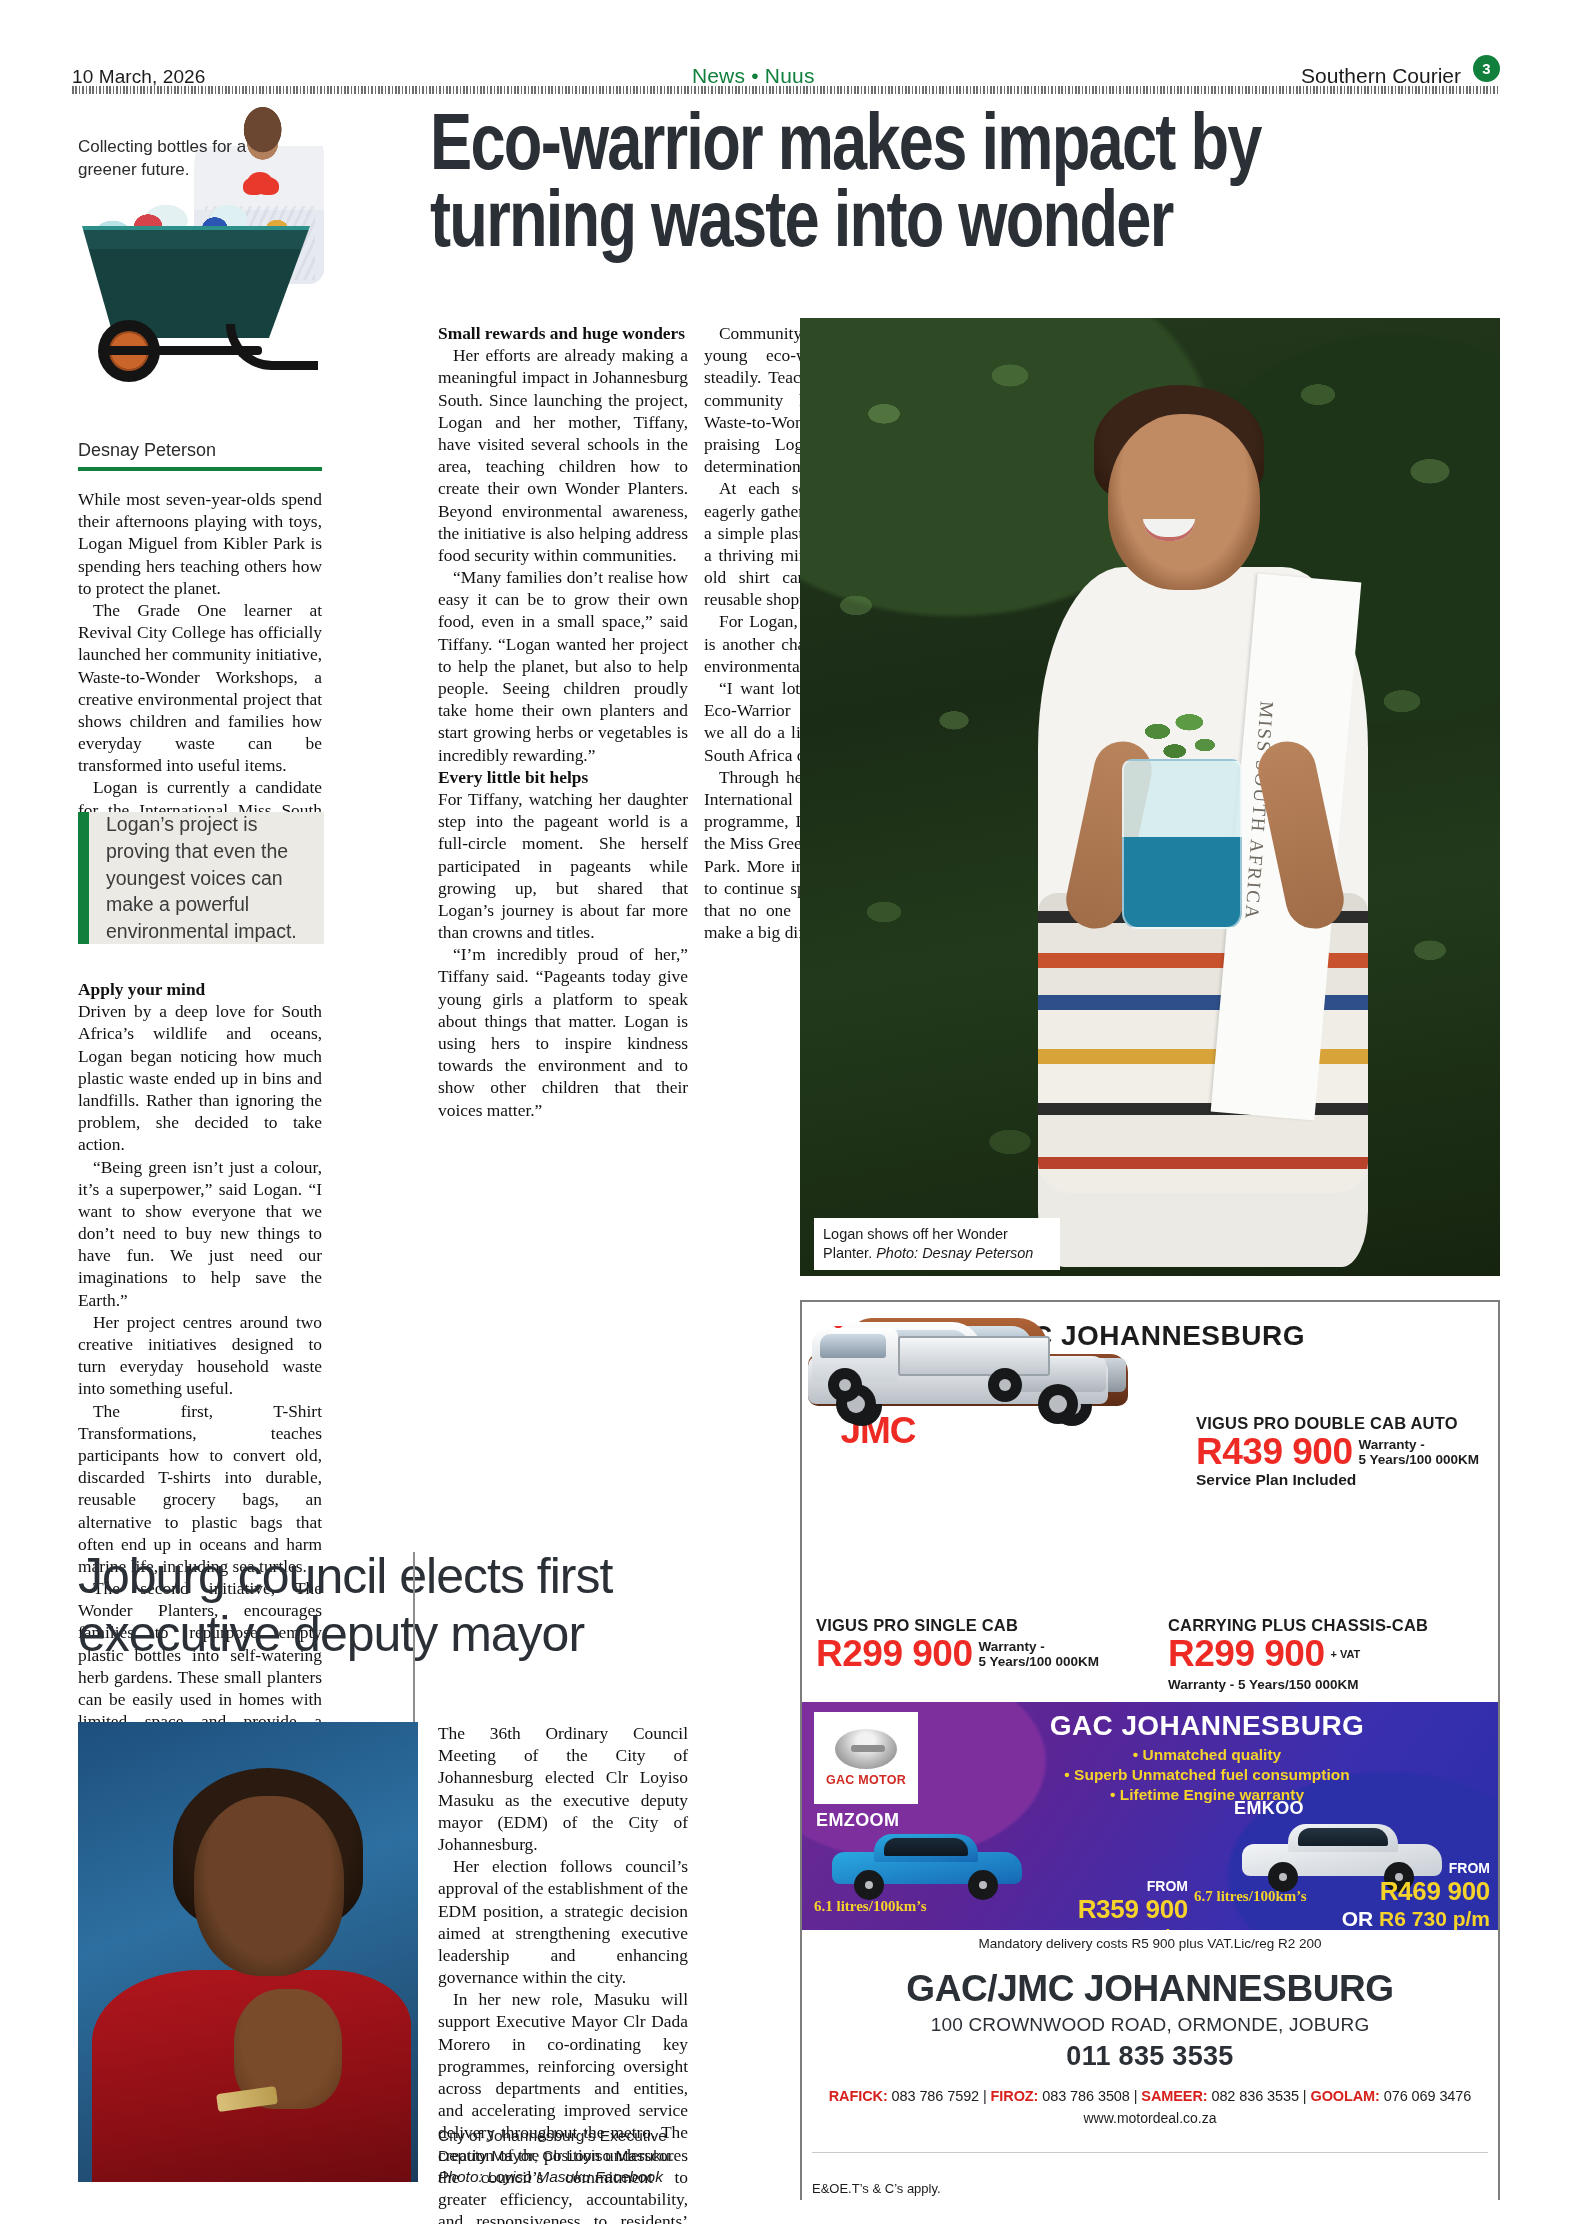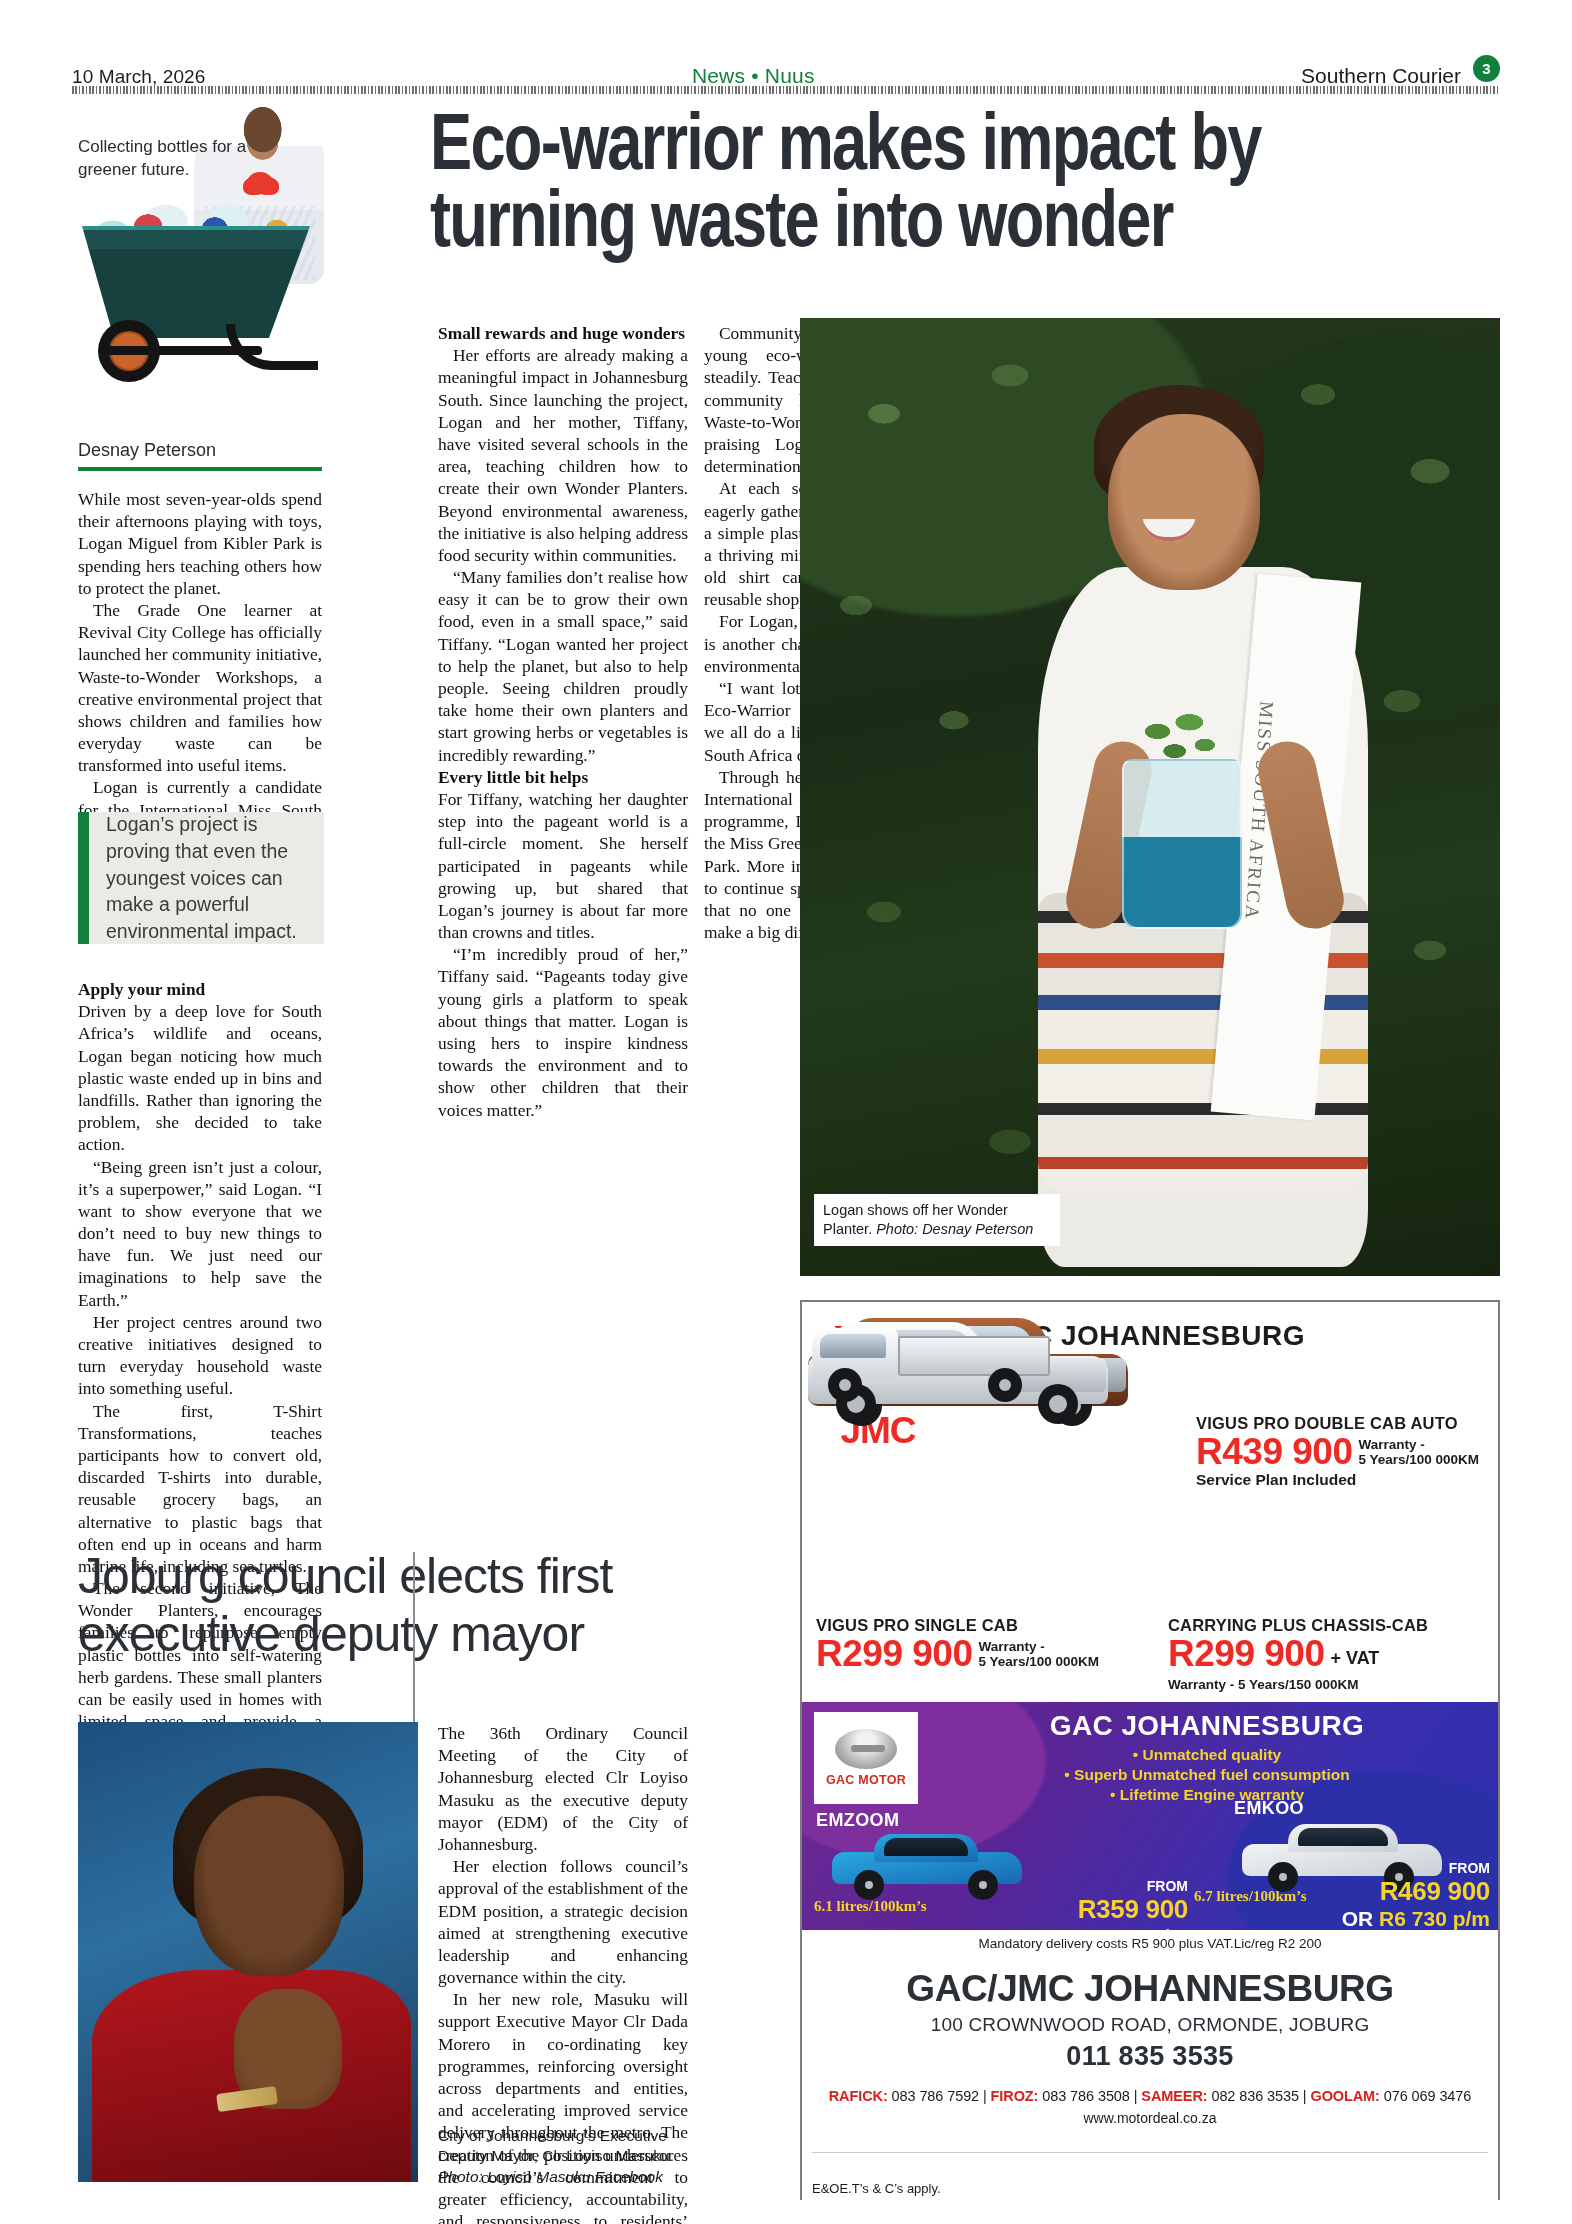--- a/index.html
+++ b/index.html
@@ -211,21 +211,21 @@
   }
   .mp-plant{
     position:absolute; left:48%; top:40%; width:86px; height:76px;
     background:
       radial-gradient(ellipse 20px 12px at 25% 40%, #4f8a3a 0 62%, transparent 64%),
       radial-gradient(ellipse 22px 13px at 62% 28%, #5d9a44 0 62%, transparent 64%),
       radial-gradient(ellipse 18px 11px at 45% 66%, #477f33 0 62%, transparent 64%),
       radial-gradient(ellipse 16px 10px at 80% 58%, #559140 0 62%, transparent 64%);
   }
   .photo-caption {
-    position: absolute; left: 14px; bottom: 30px; width: 246px;
+    position: absolute; left: 14px; bottom: 6px; width: 246px;
     background: #ffffff; padding: 7px 9px;
     font-family: "Liberation Sans", sans-serif; font-size: 14.5px;
     line-height: 1.3; color: #1b1b1b;
   }
   .photo-caption i { font-style: italic; }
 
   
   .headline1 {
     position: absolute; left: 430px; top: 104px; width: 1060px;
     font-family: "Liberation Sans", sans-serif;
@@ -336,21 +336,21 @@
   .pr-sub { font-size: 15.5px; font-weight: bold; color: #1c1c1c; }
 
   .jmc-price-b {
     position: absolute; left: 14px; top: 314px; width: 330px;
     font-family: "Liberation Sans", sans-serif;
   }
   .jmc-price-c {
     position: absolute; left: 366px; top: 314px; width: 330px;
     font-family: "Liberation Sans", sans-serif;
   }
-  .pr-vat { font-size: 18px; font-weight: bold; color: #1c1c1c; padding-top: 13px; }
+  .pr-vat { font-size: 11px; font-weight: bold; color: #1c1c1c; padding-top: 13px; }
 
   
   .gac {
     position: absolute; left: 0; top: 400px; width: 100%; height: 228px;
     background:
       radial-gradient(ellipse 240px 160px at 14% 26%, #7d2f9e 0 60%, transparent 62%),
       radial-gradient(ellipse 260px 170px at 84% 76%, #2b2fa8 0 60%, transparent 62%),
       linear-gradient(125deg,#6d2a92 0%, #5a2596 34%, #3a2fae 68%, #2a2ea8 100%);
     overflow: hidden;
   }

